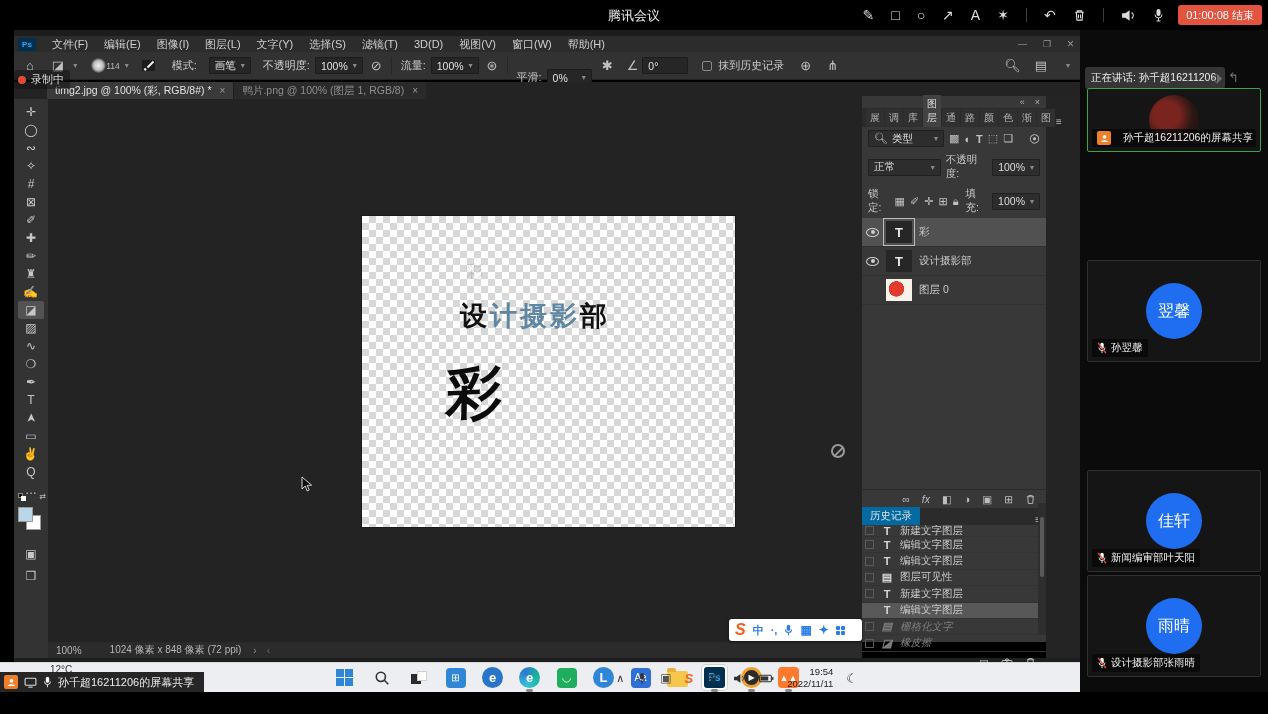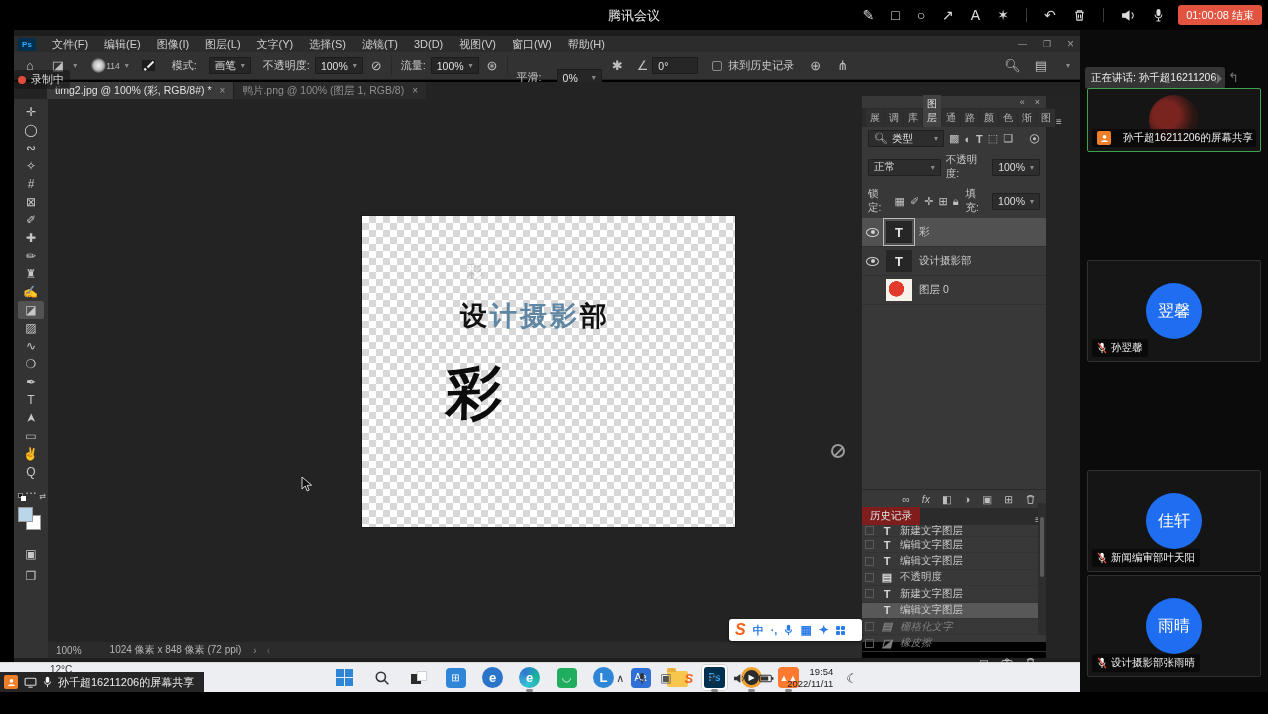--- a/index.html
+++ b/index.html
@@ -94,21 +94,21 @@
   .layer-row{display:flex;align-items:center;gap:7px;height:29px;padding:0 4px;border-bottom:1px solid #303030;}
   .layer-row.sel{background:#515151;}
   .eye{width:13px;height:9px;border:1px solid #cfcfcf;border-radius:50%;position:relative;flex:none;}
   .eye:before{content:"";position:absolute;left:3.5px;top:1.5px;width:4px;height:4px;border-radius:50%;background:#cfcfcf;}
   .eye-off{width:13px;height:9px;flex:none;}
   .lthumb{width:26px;height:22px;background:#262626;display:flex;align-items:center;justify-content:center;color:#e8e8e8;font-size:13px;font-weight:bold;flex:none;}
   .lthumb.bracket{outline:1px solid #bbb;outline-offset:2px;}
   .lthumb.apple{background:radial-gradient(circle at 40% 45%,#e23b2e 0 38%,#f7f2ea 40%);}
   .pbottom{display:flex;align-items:center;gap:12px;justify-content:flex-end;padding:3px 10px;border-top:1px solid #2a2a2a;color:#bdbdbd;}
   .hist-head{height:17px;background:#2b2b2b;display:flex;align-items:flex-end;}
-  .hist-tab{background:#7f1d1d;color:#e0e0e0;font-size:10.5px;padding:2px 8px;}
+  .hist-tab{background:#0369a1;color:#e0e0e0;font-size:10.5px;padding:2px 8px;}
   .hrow{display:flex;align-items:center;gap:6px;height:16.4px;padding:0 3px;border-bottom:1px solid #333;}
   .hrow .cb{width:9px;height:9px;border:1px solid #5a5a5a;flex:none;}
   .hrow .hic{width:14px;text-align:center;color:#d6d6d6;font-weight:bold;font-size:11px;flex:none;}
   .hrow.sel{background:#585858;}
   .hrow.dis{color:#7d7d7d;font-style:italic;}
   .hrow.dis .hic{color:#7d7d7d;}
   .hscroll{position:absolute;right:0;top:407px;width:8px;height:132px;background:#2e2e2e;}
   .hscroll:before{content:"";position:absolute;left:2px;top:14px;width:4px;height:60px;background:#5a5a5a;border-radius:2px;}
   .panel-rgutter{position:absolute;left:1046px;top:96px;width:34px;height:562px;background:#242424;}
 
@@ -262,21 +262,21 @@
       <span>流量:</span>
       <span class="ob-box">
           <span>100%</span>
           <span class="dd">▾</span>
         </span>
     </span>
     <span class="ob" style="margin-left:8px;">
         <span class="ob-ic">⊛</span>
       </span>
     <span class="ob-sep"></span>
-    <span class="ob" style="gap:15px;margin-top:24px;">
+    <span class="ob" style="gap:5px;margin-top:24px;">
       <span>平滑:</span>
       <span class="ob-box">
           <span>0%</span>
           <span class="dd" style="margin-left:14px;">▾</span>
         </span>
     </span>
     <span class="ob" style="margin-left:10px;">
         <span class="ob-ic">✱</span>
       </span>
     <span class="ob" style="margin-left:14px;gap:4px;">
@@ -504,21 +504,21 @@
           <span>编辑文字图层</span>
       </div>
       <div class="hrow">
         <span class="cb"></span>
           <span class="hic">T</span>
           <span>编辑文字图层</span>
       </div>
       <div class="hrow">
         <span class="cb"></span>
           <span class="hic">▤</span>
-          <span>不透明度</span>
+          <span>图层可见性</span>
       </div>
       <div class="hrow">
         <span class="cb"></span>
           <span class="hic">T</span>
           <span>新建文字图层</span>
       </div>
       <div class="hrow sel">
         <span class="cb"></span>
           <span class="hic">T</span>
           <span>编辑文字图层</span>

